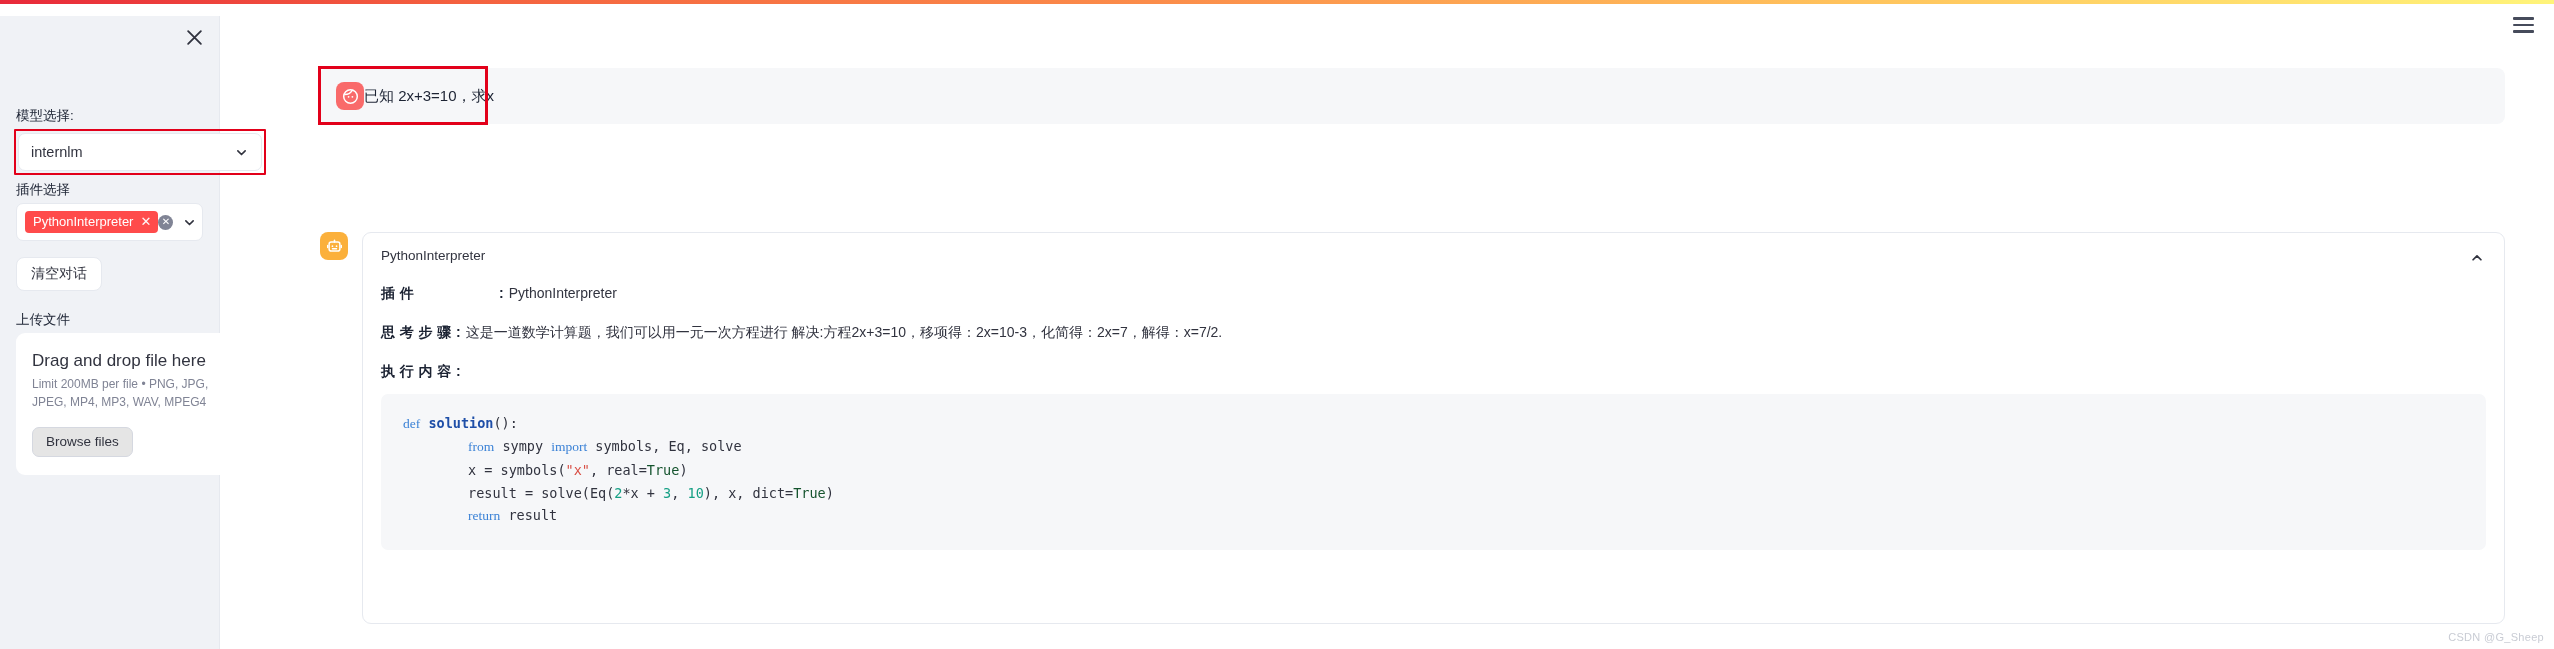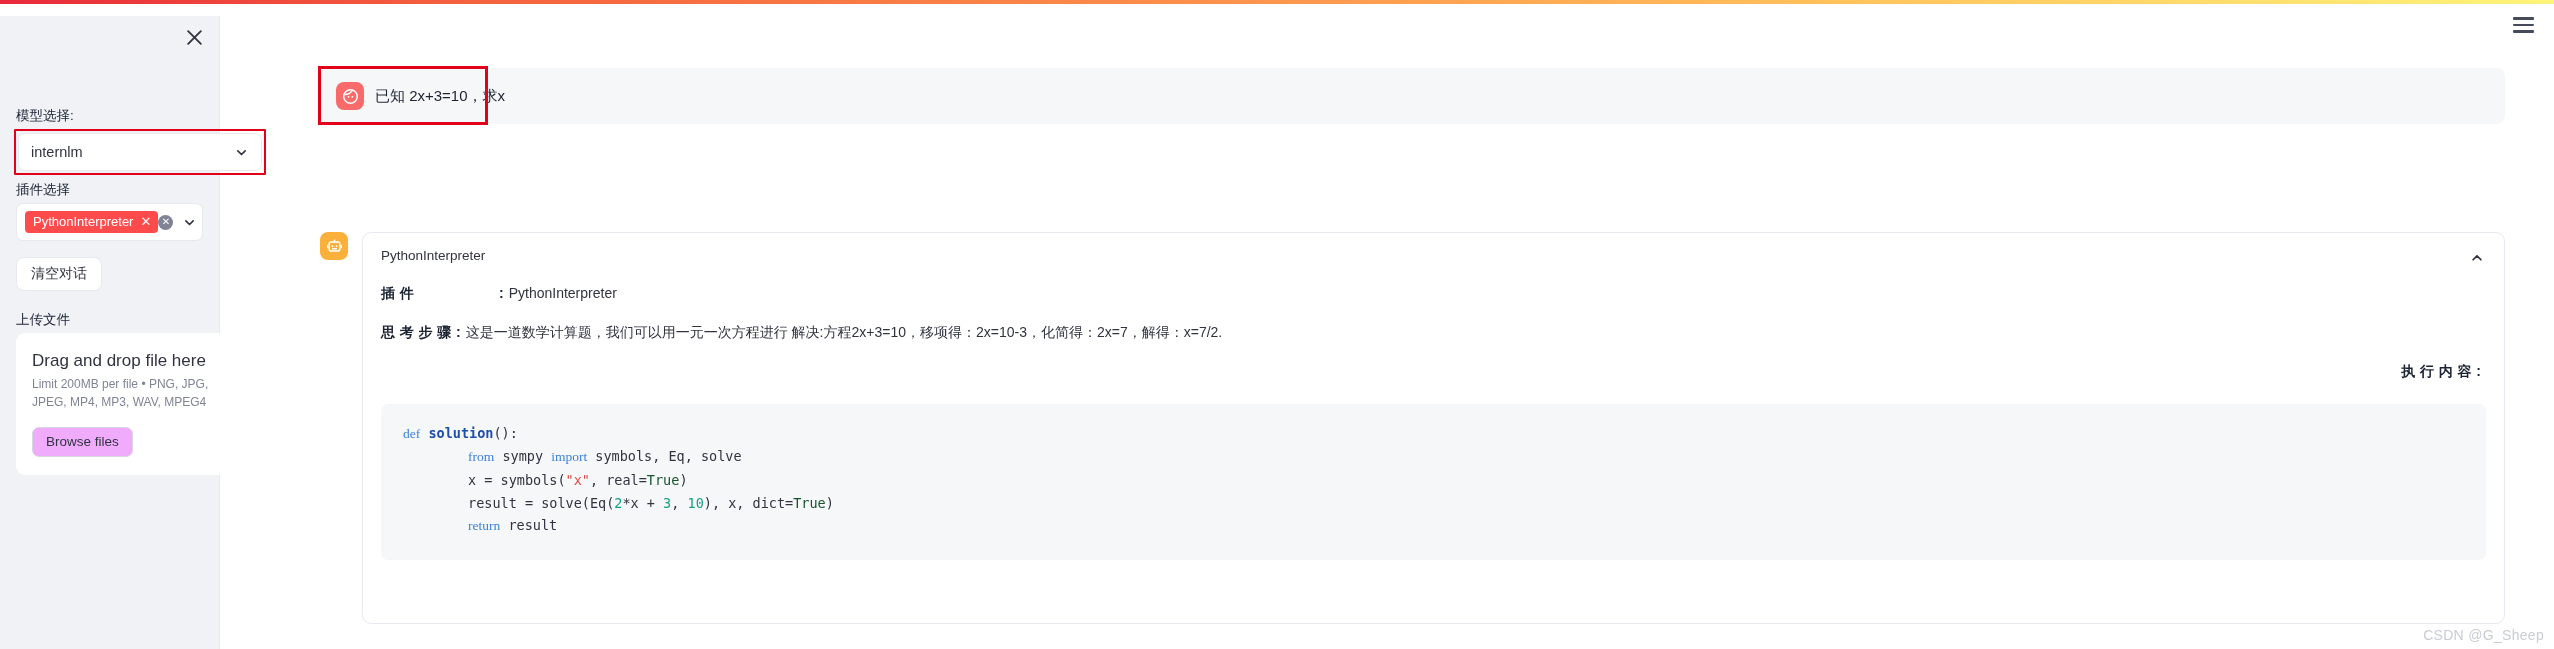--- a/index.html
+++ b/index.html
@@ -151,21 +151,21 @@
   .dz-title {
     font-size: 17px; color: #31333f;
     margin-bottom: 3px; line-height: 1.4;
   }
   .dz-sub {
     font-size: 12px; color: #808495;
     line-height: 1.45; margin-bottom: 16px;
     max-width: 200px;
   }
   .dz-btn {
-    background: #f0abfc;
+    background: #e5e5e5;
     border: 1px solid #d5d8e0;
     border-radius: 7px;
     font-size: 13.5px;
     color: #31333f;
     padding: 6px 13px 7px;
     cursor: pointer;
     font-family: "Liberation Sans", "DejaVu Sans", sans-serif;
   }
 
   
@@ -191,21 +191,20 @@
     border: 3px solid #e2001a;
     z-index: 12;
     pointer-events: none;
   }
   .msg-user {
     position: absolute;
     top: 64px; left: 59px;
     display: flex; align-items: center;
     height: 56px;
     padding-left: 16px;
-    gap: 11px;
     z-index: 11;
   }
   .avatar {
     width: 28px; height: 28px;
     border-radius: 8px;
     display: flex; align-items: center; justify-content: center;
     flex-shrink: 0;
   }
   .avatar-user { background: #f96a6a; }
   .avatar-bot  { background: #fbb03b; }
@@ -250,21 +249,21 @@
     font-weight: 700;
     letter-spacing: 0.34em;
     color: #1c2333;
   }
   .kv-key-wide {
     display: inline-block;
     min-width: 118px;
   }
   .kv-colon { font-weight: 700; margin-right: 5px; }
   .kv-val { font-weight: 400; color: #31333f; }
-  .kv-row-exec { margin-bottom: 22px; text-align: right; }
+  .kv-row-exec { margin-bottom: 12px; }
 
   .code-block {
     background: #f6f7f9;
     border-radius: 7px;
     padding: 18px 22px 22px 22px;
     font-family: "DejaVu Sans Mono", "Liberation Mono", monospace;
     font-size: 13.5px;
     line-height: 1.68;
     color: #31333f;
     white-space: pre;
@@ -273,21 +272,21 @@
   .tok-kw   { color: #3b82d6; font-family: Liberation Serif, serif; }
   .tok-fn   { color: #1f4fa8; font-weight: 700; }
   .tok-str  { color: #d94f45; }
   .tok-num  { color: #16a085; }
   .tok-bool { color: #14532d; }
   .tok-pun  { color: #31333f; }
 
   .watermark {
     position: absolute;
     right: 10px; bottom: 6px;
-    font-size: 14px;
+    font-size: 11px;
     color: #c9ccd4;
     letter-spacing: .3px;
     z-index: 50;
     font-family: "Liberation Sans", "DejaVu Sans", sans-serif;
   }
 </style>
 </head>
 <body>
 
 <div class="app">

